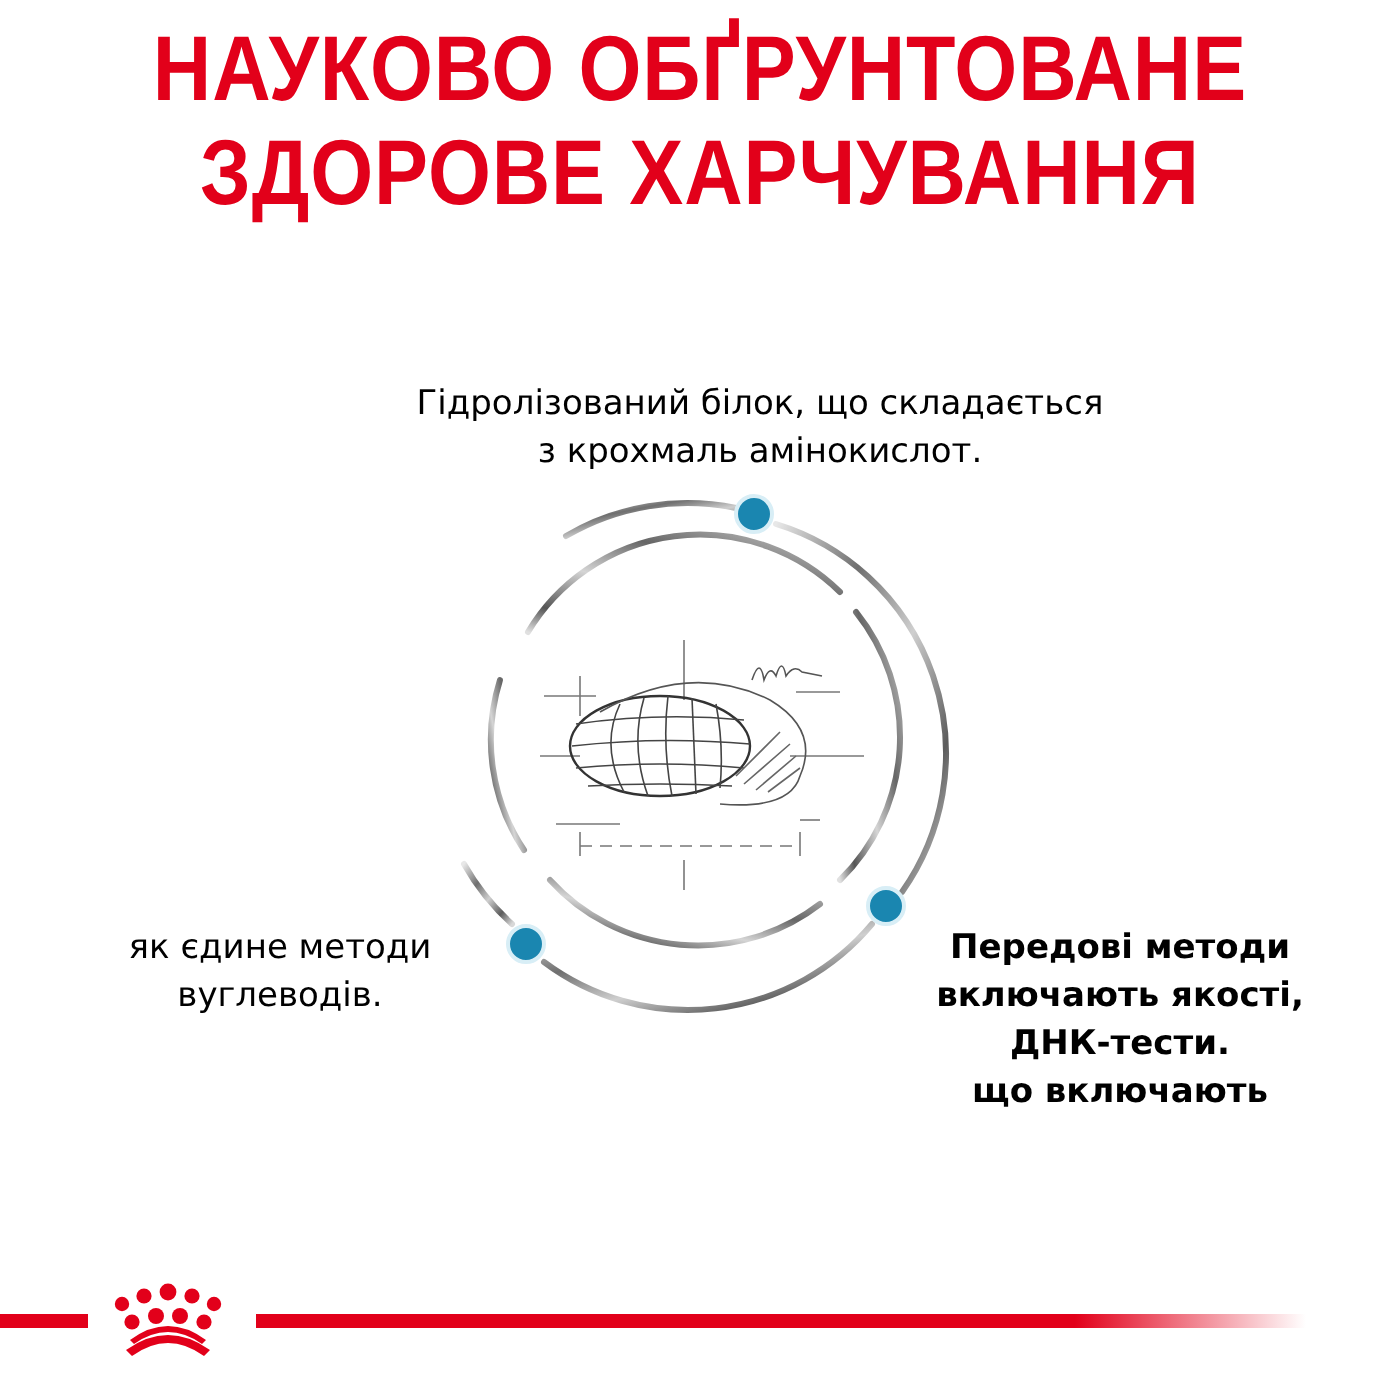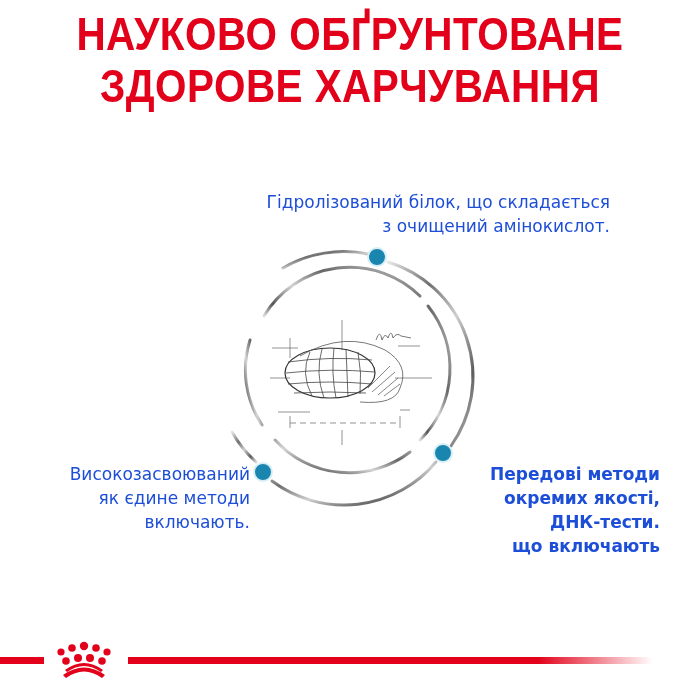--- a/index.html
+++ b/index.html
@@ -1,45 +1,44 @@
 <!DOCTYPE html>
 <html><head>
 <meta charset="utf-8">
 <style>
   html, body { margin:0; padding:0; background:#ffffff; }
   body { width:700px; height:700px; position:relative; overflow:hidden; font-family:"DejaVu Sans", sans-serif; }
   .title { position:absolute; left:0; width:700px; text-align:center; color:#e2001a; font-family:"Liberation Sans", sans-serif; font-weight:bold; font-size:46px; line-height:52px; letter-spacing:0.5px; transform:scaleX(0.88); transform-origin:center; }
   .t1 { top:8px; }
   .t2 { top:60px; }
-  .caption { position:absolute; color:#1d4ed8; font-size:17px; line-height:24px; text-align:right; }
+  .caption { position:absolute; color:#000000; font-size:17px; line-height:24px; text-align:center; }
   .cap-top { left:150px; width:460px; top:190px; }
   .cap-left { left:30px; width:220px; top:462px; }
   .cap-right { left:460px; width:200px; top:462px;font-weight:bold; }
   .graphic { position:absolute; left:0; top:0; width:700px; height:700px; }
 </style>
 </head>
 <body>
 
 <div class="title t1">НАУКОВО ОБҐРУНТОВАНЕ</div>
 <div class="title t2">ЗДОРОВЕ ХАРЧУВАННЯ</div>
 
 <div class="caption cap-top">
   <div>Гідролізований білок, що складається</div>
-  <div>з очищений амінокислот.</div>
+  <div>з крохмаль амінокислот.</div>
 </div>
 
 <div class="caption cap-left">
-  <div>Високозасвоюваний</div>
   <div>як єдине методи</div>
-  <div>включають.</div>
+  <div>вуглеводів.</div>
 </div>
 
 <div class="caption cap-right">
   <div>Передові методи</div>
-  <div>окремих якості,</div>
+  <div>включають якості,</div>
   <div>ДНК-тести.</div>
   <div>що включають</div>
 </div>
 
 <svg class="graphic" viewBox="0 0 700 700" xmlns="http://www.w3.org/2000/svg">
   <defs>
     <linearGradient id="ringGrad" x1="0" y1="0" x2="1" y2="1">
       <stop offset="0" stop-color="#e8e8e8"></stop>
       <stop offset="0.3" stop-color="#6f6f6f"></stop>
       <stop offset="0.55" stop-color="#cfcfcf"></stop>

